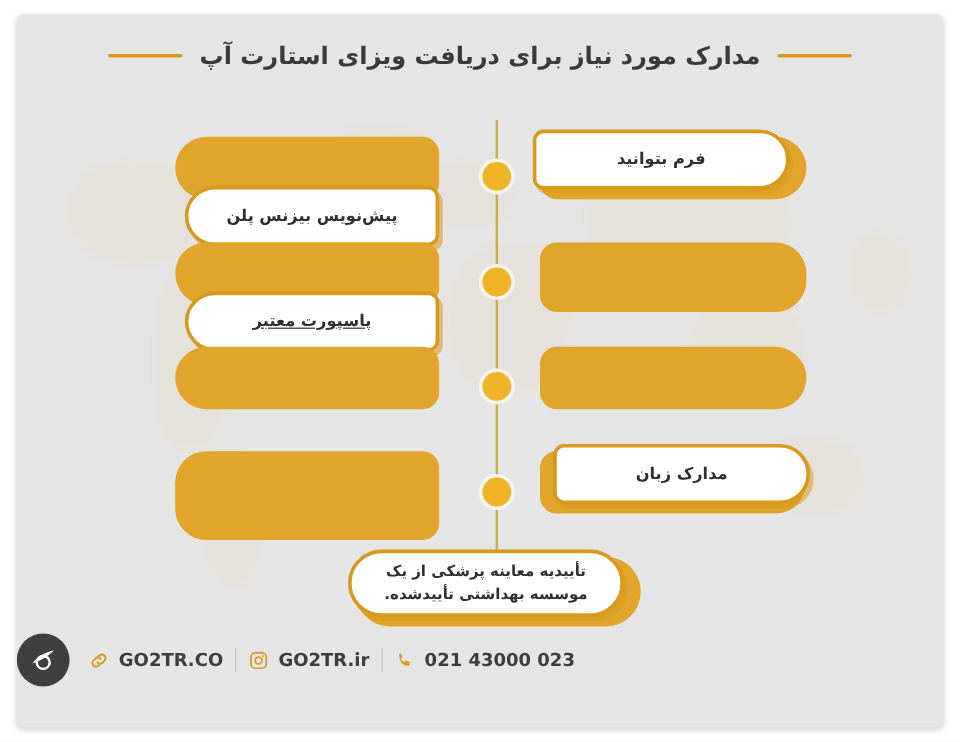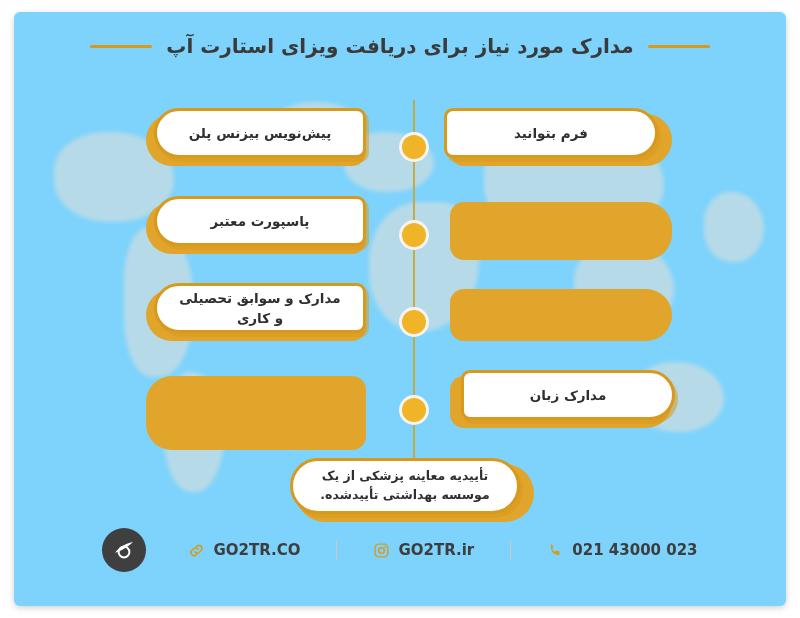--- a/index.html
+++ b/index.html
@@ -6,21 +6,21 @@
   body{
     width:800px;height:618px;
     background:#ffffff;
     font-family:"DejaVu Sans","Liberation Sans",sans-serif;
     overflow:hidden;
   }
   .poster{
     position:absolute;
     left:14px;top:12px;
     width:772px;height:594px;
-    background:#7dd3fc;
+    background:#e5e5e5;
     border-radius:6px;
     box-shadow:0 2px 6px rgba(0,0,0,0.18);
     overflow:hidden;
   }
   
   .map{
     position:absolute;inset:0;
     opacity:0.55;
     pointer-events:none;
   }
@@ -67,39 +67,40 @@
     color:#2f2f2f;
     font-size:13.5px;
     font-weight:bold;
     line-height:1.5;
     padding:6px 16px;
     box-shadow:3px 4px 0 rgba(216,154,30,.55);
   }
   
   .pill.left{
     border-radius:28px 10px 10px 28px;
+    margin-top:47px;
   }
   .pill.right{
     border-radius:10px 28px 28px 10px;
   }
   .pill.bottom{
     border-radius:28px;
     text-align:center;
   }
   
   .backing{
     position:absolute;
     background:#e0a52a;
     border-radius:30px;
   }
   .footer{
     position:absolute;
     left:0;right:0;bottom:34px;
-    display:flex;align-items:center;justify-content:center;
-    gap:36px;
+    display:flex;align-items:center;
+    gap:10px;
     color:#3d3d3d;
     font-size:15px;font-weight:bold;
     direction:ltr;
   }
   .footer .sep{
     width:1px;height:20px;background:#cfc8bb;
   }
   .footer .item{display:flex;align-items:center;gap:8px;}
   .logo{
     width:44px;height:44px;border-radius:50%;
@@ -141,28 +142,25 @@
   <div class="node" style="left:388px;top:211px;"></div>
   <div class="node" style="left:388px;top:298px;"></div>
   <div class="node" style="left:388px;top:386px;"></div>
 
   <div class="backing" style="left:132px;top:102px;width:220px;height:52px;border-radius:26px 14px 14px 26px;"></div>
   <div class="pill left" style="left:140px;top:96px;width:212px;height:50px;">
     <span>پیش‌نویس بیزنس پلن</span>
   </div>
 
   <div class="backing" style="left:132px;top:190px;width:220px;height:52px;border-radius:26px 14px 14px 26px;"></div>
-  <div class="pill left" style="left:140px;top:184px;width:212px;height:50px;">
+  <div class="pill left" style="left:140px;top:184px;width:212px;height:50px;text-decoration:underline;">
     <span>پاسپورت معتبر</span>
   </div>
 
   <div class="backing" style="left:132px;top:277px;width:220px;height:52px;border-radius:26px 14px 14px 26px;"></div>
-  <div class="pill left" style="left:140px;top:271px;width:212px;height:50px;">
-    <span>مدارک و سوابق تحصیلی و کاری</span>
-  </div>
 
   <div class="backing" style="left:132px;top:364px;width:220px;height:74px;border-radius:26px 14px 14px 26px;"></div>
 
   <div class="backing" style="left:436px;top:102px;width:222px;height:52px;border-radius:14px 26px 26px 14px;"></div>
   <div class="pill right" style="left:430px;top:96px;width:214px;height:50px;">
     <span>فرم بتوانید</span>
   </div>
 
   <div class="backing" style="left:436px;top:190px;width:222px;height:58px;border-radius:14px 26px 26px 14px;"></div>
 

